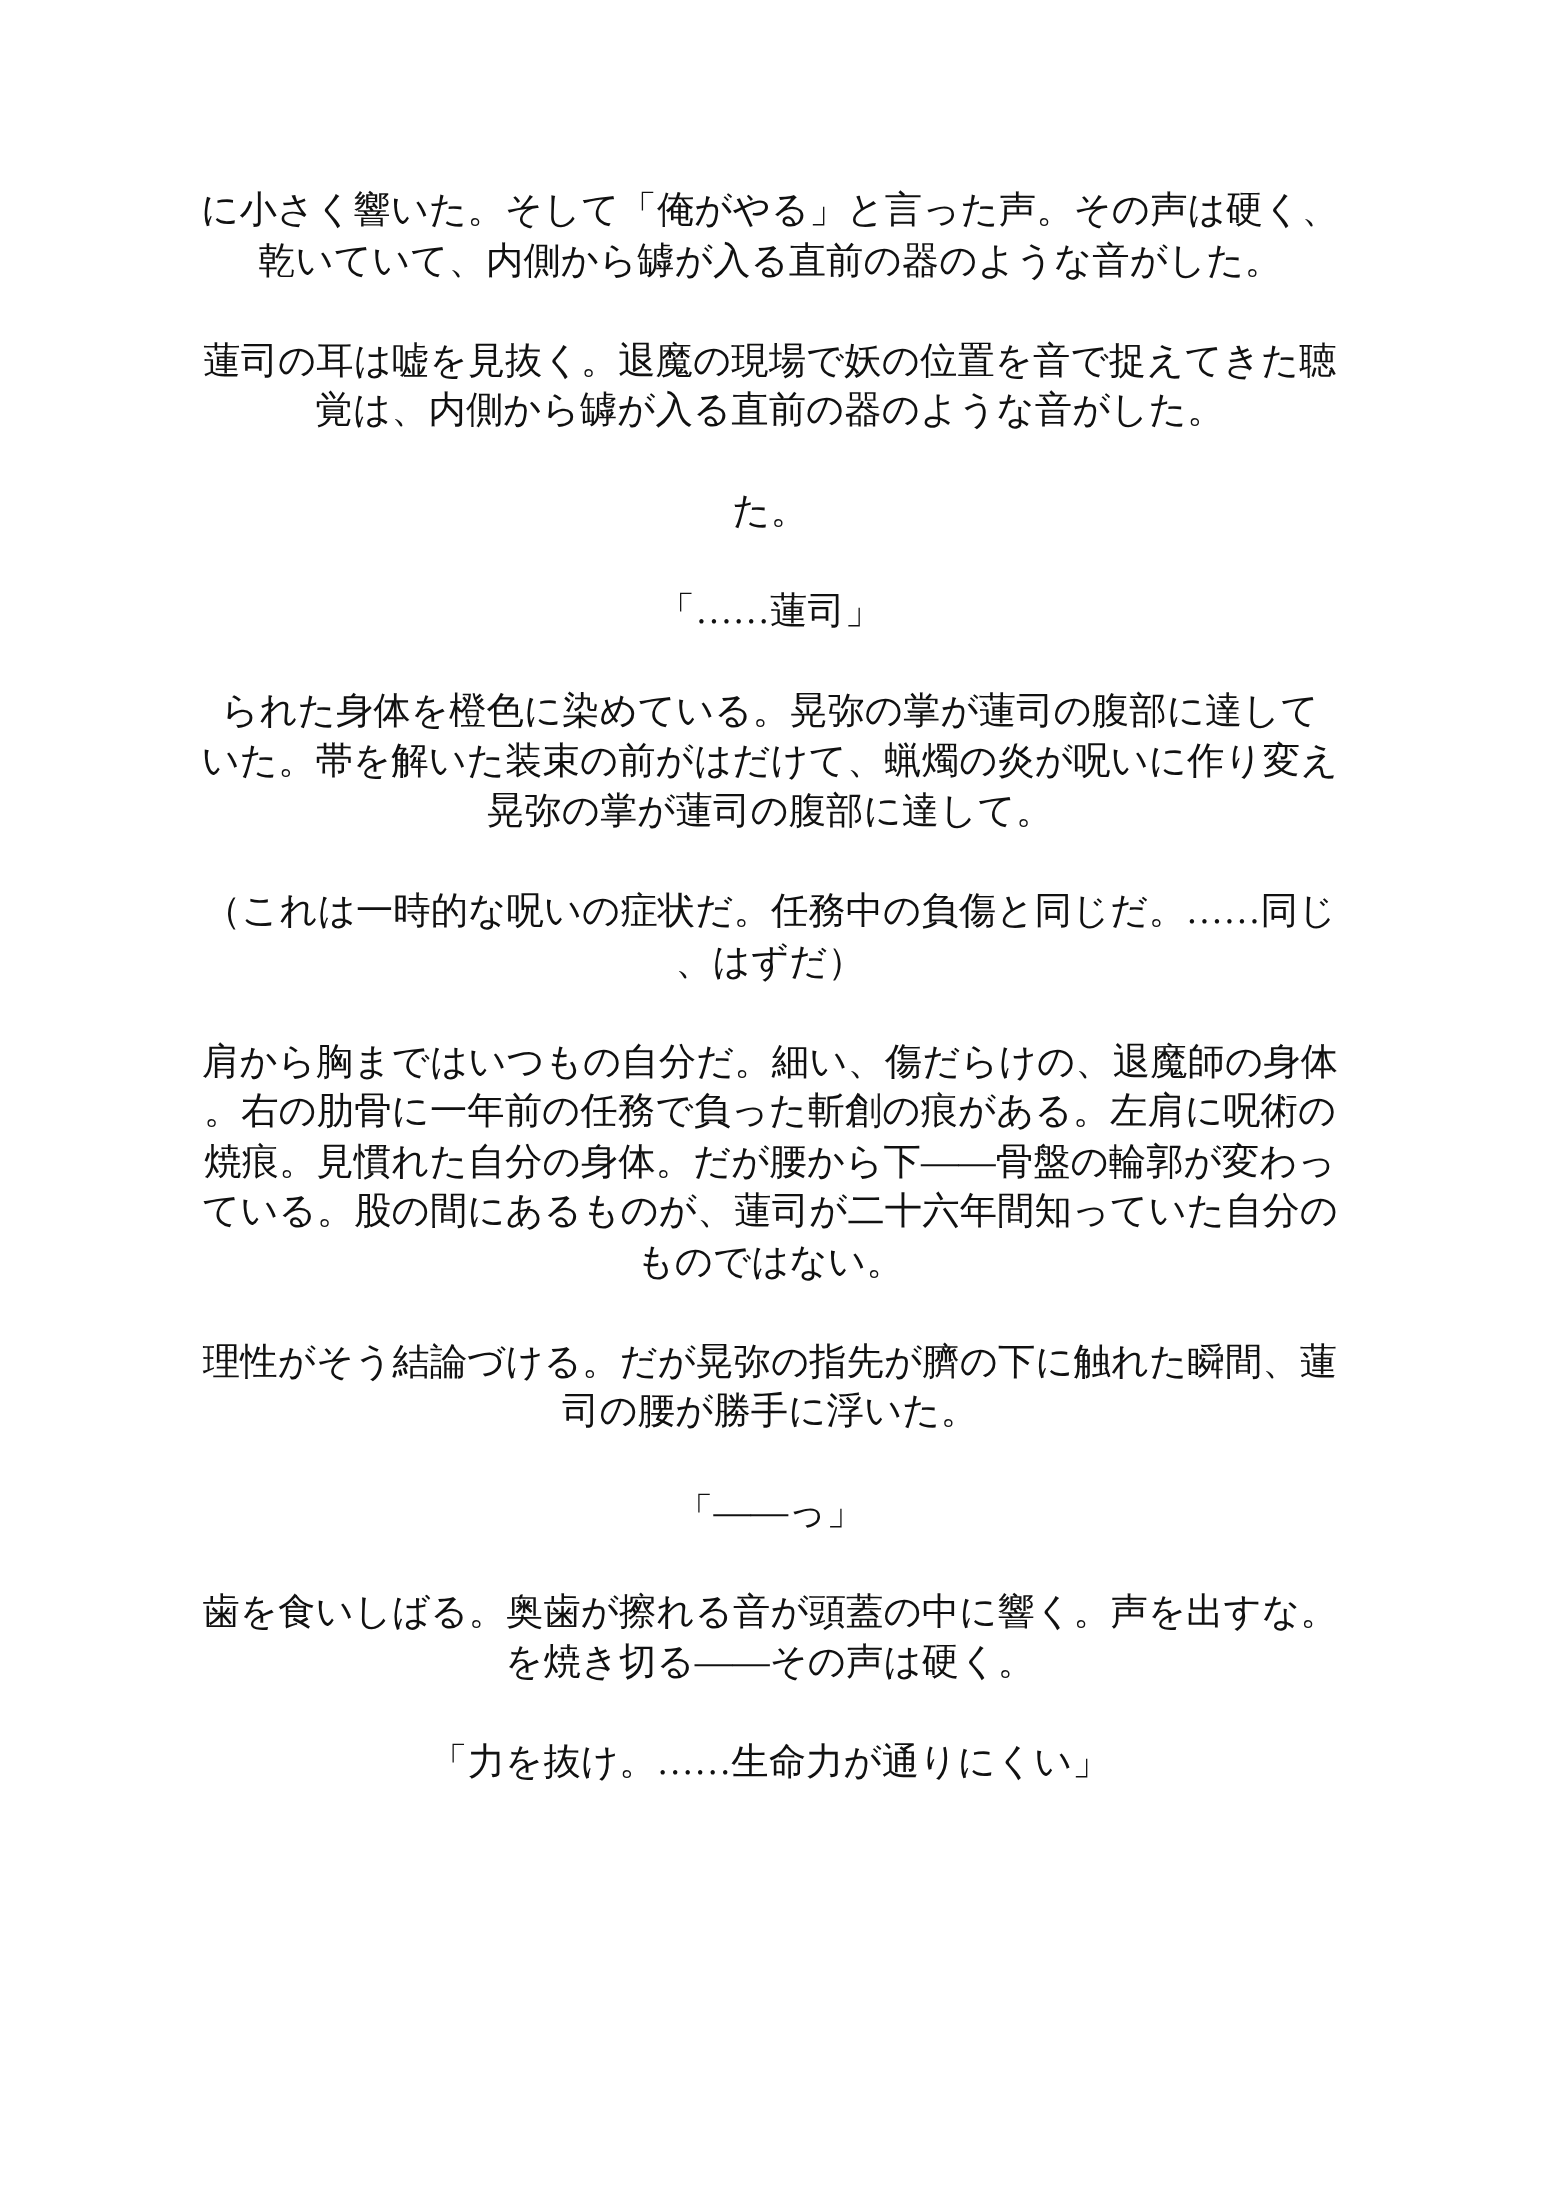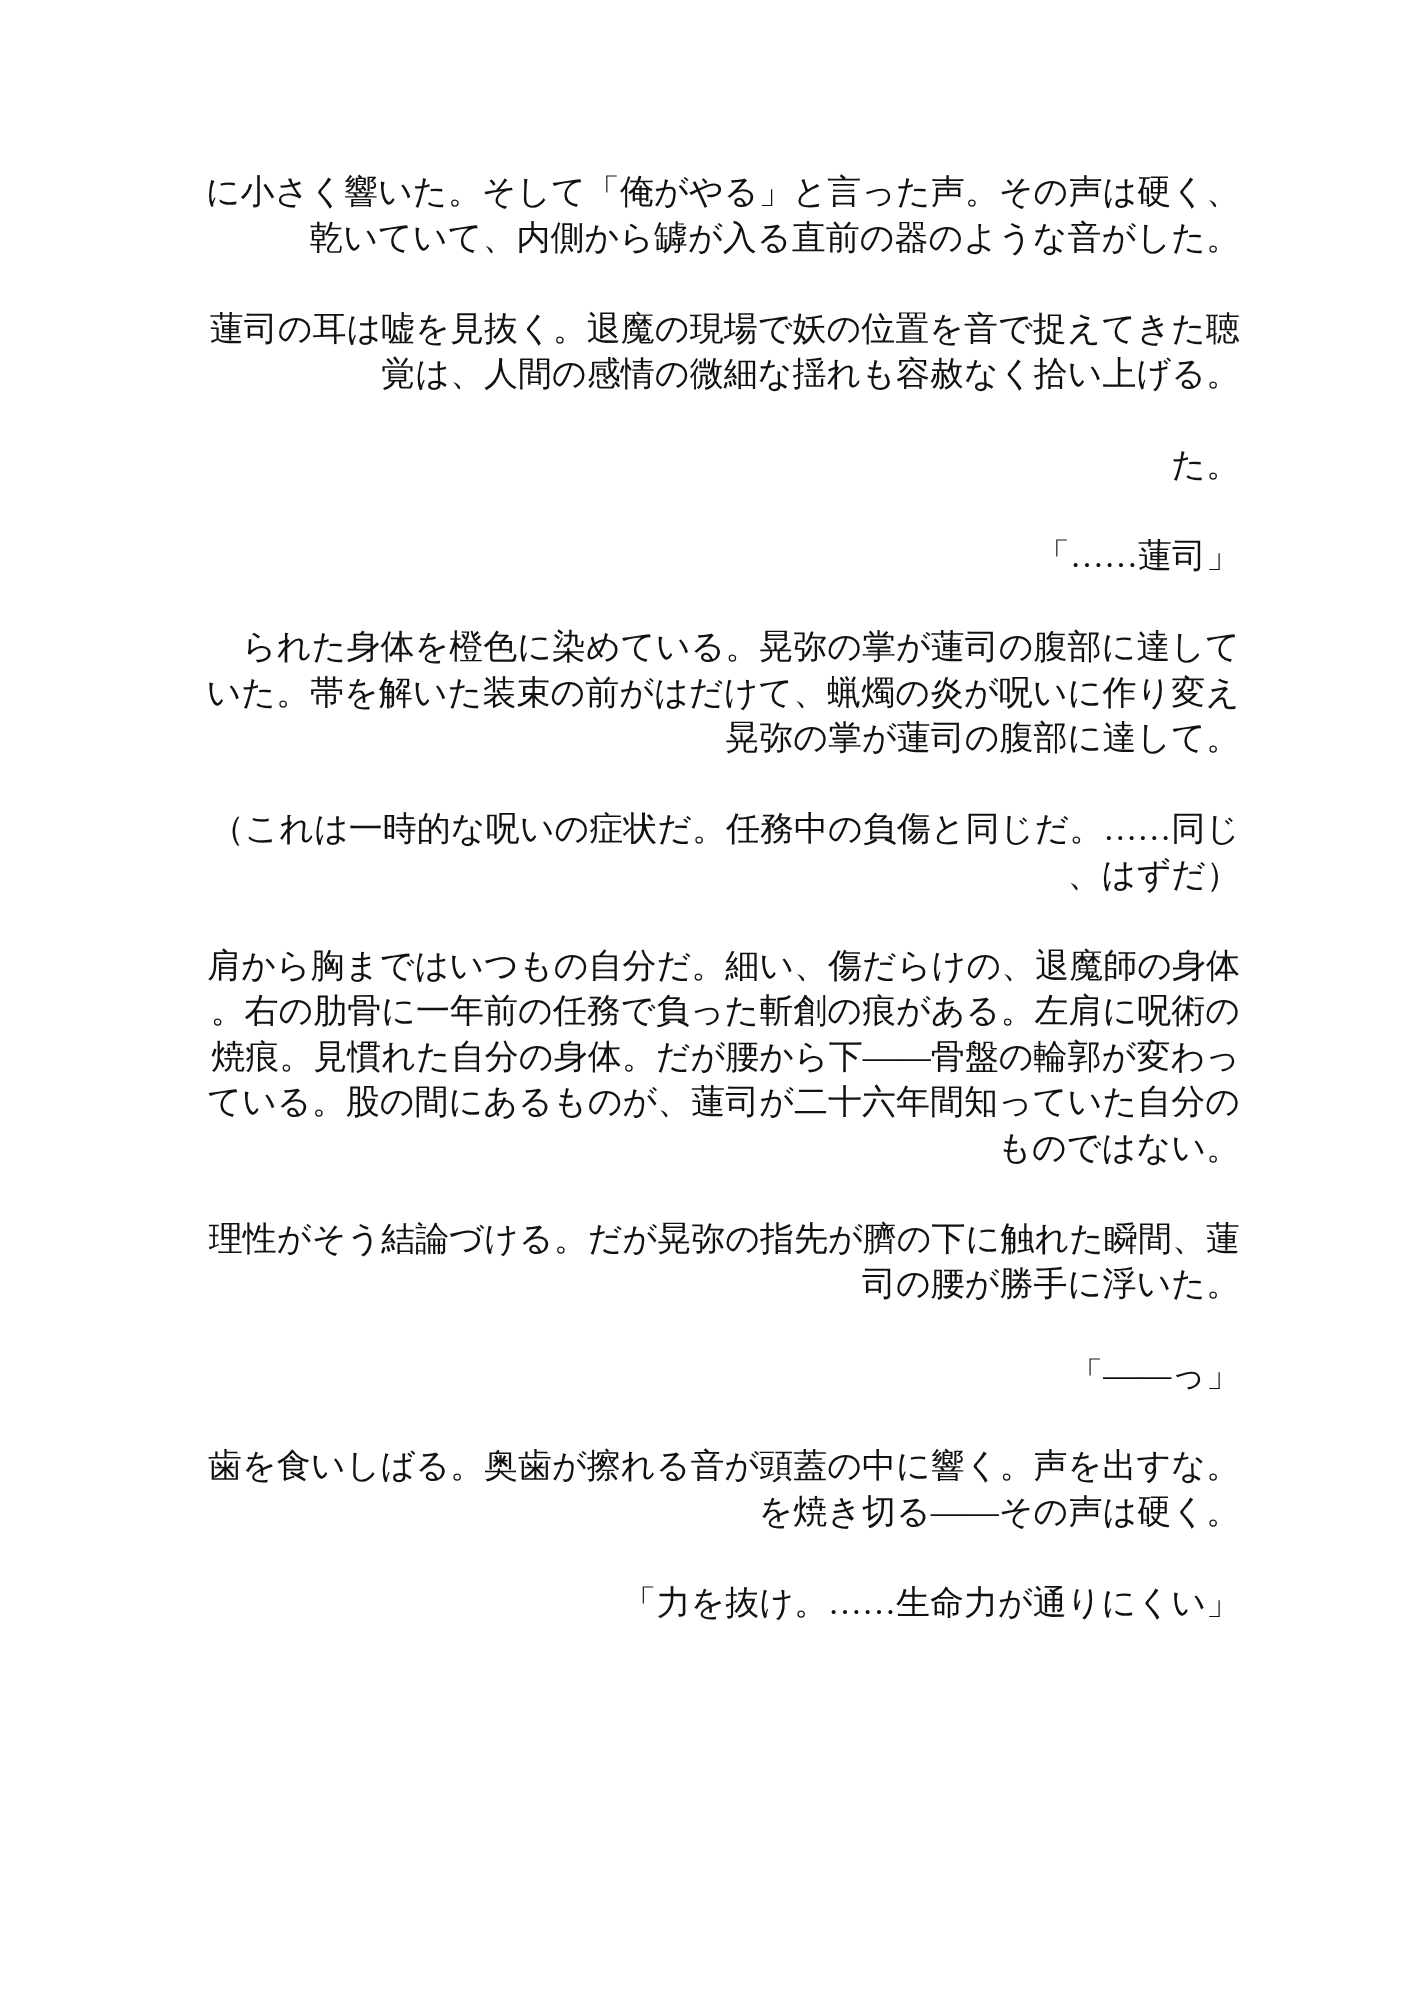--- a/index.html
+++ b/index.html
@@ -32,35 +32,35 @@
     margin: 0 0 45.5px 0;
     padding: 0;
   }
   .paragraph:last-child {
     margin-bottom: 15px;
   }
   .line {
     line-height: 45.5px;
     white-space: nowrap;
     letter-spacing: 0;
-    text-align: right;
+    text-align: center;
   }
 </style>
 </head>
 <body>
 
 <div class="page">
   <div class="page-body" style="background: rgb(255, 255, 255); color: rgb(17, 17, 17);">
       <div class="paragraph">
         <div class="line">に小さく響いた。そして「俺がやる」と言った声。その声は硬く、</div>
         <div class="line">乾いていて、内側から罅が入る直前の器のような音がした。</div>
       </div>
       <div class="paragraph">
         <div class="line">蓮司の耳は嘘を見抜く。退魔の現場で妖の位置を音で捉えてきた聴</div>
-        <div class="line">覚は、人間の感情の微細な揺れも容赦なく拾い上げる。</div>
+        <div class="line">覚は、内側から罅が入る直前の器のような音がした。</div>
       </div>
       <div class="paragraph">
         <div class="line">た。</div>
       </div>
       <div class="paragraph">
         <div class="line">「……蓮司」</div>
       </div>
       <div class="paragraph">
         <div class="line">られた身体を橙色に染めている。晃弥の掌が蓮司の腹部に達して</div>
         <div class="line">いた。帯を解いた装束の前がはだけて、蝋燭の炎が呪いに作り変え</div>

